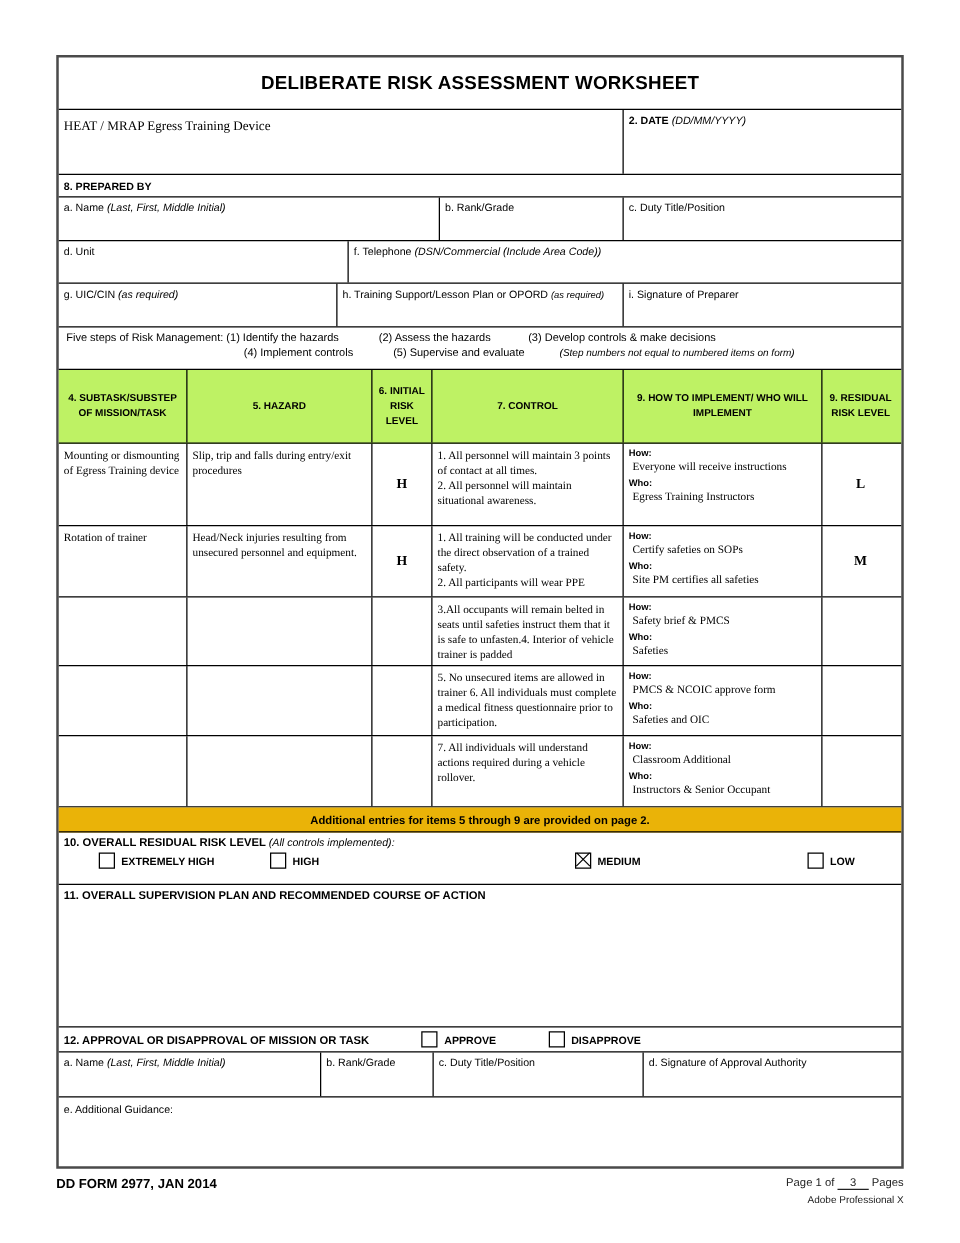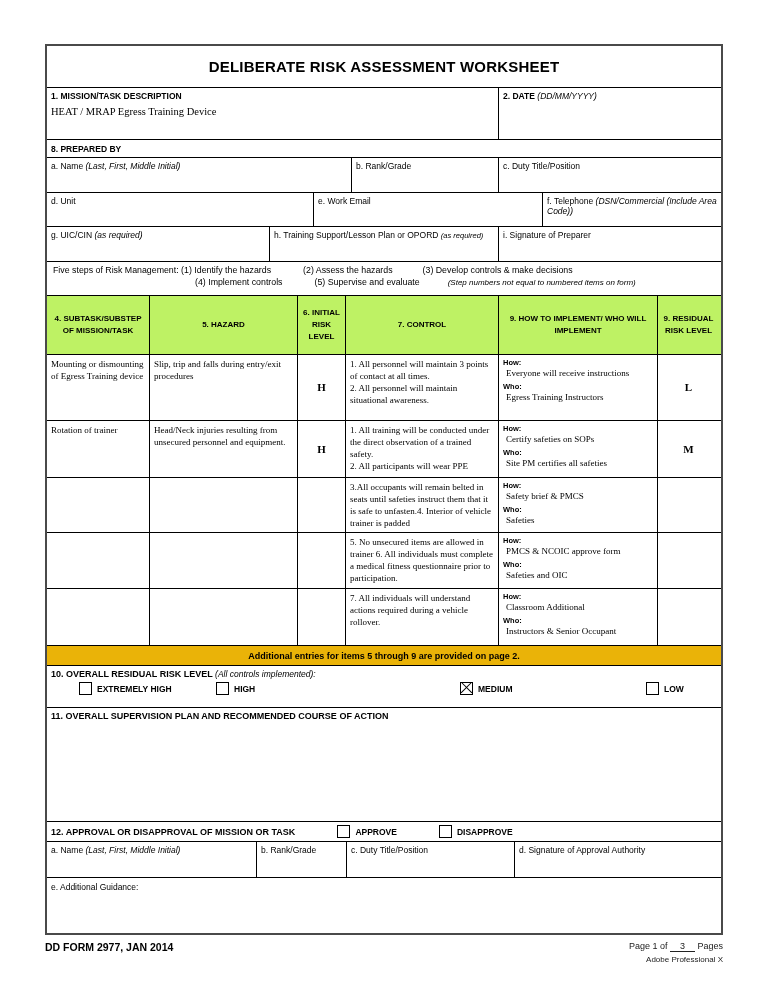--- a/index.html
+++ b/index.html
@@ -67,21 +67,20 @@
 
 <div class="page">
   <div class="form-box">
 
     <div class="row title-row">
       <div class="title">DELIBERATE RISK ASSESSMENT WORKSHEET</div>
     </div>
 
     <div class="row mission-row">
       <div class="cell" style="width:452px;">
-        <div class="lbl">1.  MISSION/TASK DESCRIPTION</div>
         <div class="serif-val">HEAT / MRAP Egress Training Device</div>
       </div>
       <div class="cell fill-space">
         <div class="lbl"><span>2.  DATE</span> <span class="hint">(DD/MM/YYYY)</span></div>
       </div>
     </div>
 
     <div class="row prep-hdr">
       <div class="lbl">8.  PREPARED BY</div>
     </div>
@@ -90,25 +89,22 @@
         <div class="lbl-reg"><span>a.  Name</span> <span class="hint">(Last, First, Middle Initial)</span></div>
       </div>
       <div class="cell" style="width:147px;">
         <div class="lbl-reg">b. Rank/Grade</div>
       </div>
       <div class="cell fill-space">
         <div class="lbl-reg">c. Duty Title/Position</div>
       </div>
     </div>
     <div class="row prep-row2">
-      <div class="cell" style="width:267px;">
+      <div class="cell" style="width:232px;">
         <div class="lbl-reg">d. Unit</div>
-      </div>
-      <div class="cell" style="width:229px;">
-        <div class="lbl-reg">e. Work Email</div>
       </div>
       <div class="cell fill-space">
         <div class="lbl-reg"><span>f. Telephone</span> <span class="hint">(DSN/Commercial (Include Area Code))</span></div>
       </div>
     </div>
     <div class="row prep-row3">
       <div class="cell" style="width:223px;">
         <div class="lbl-reg"><span>g. UIC/CIN</span> <span class="hint">(as required)</span></div>
       </div>
       <div class="cell" style="width:229px;">

